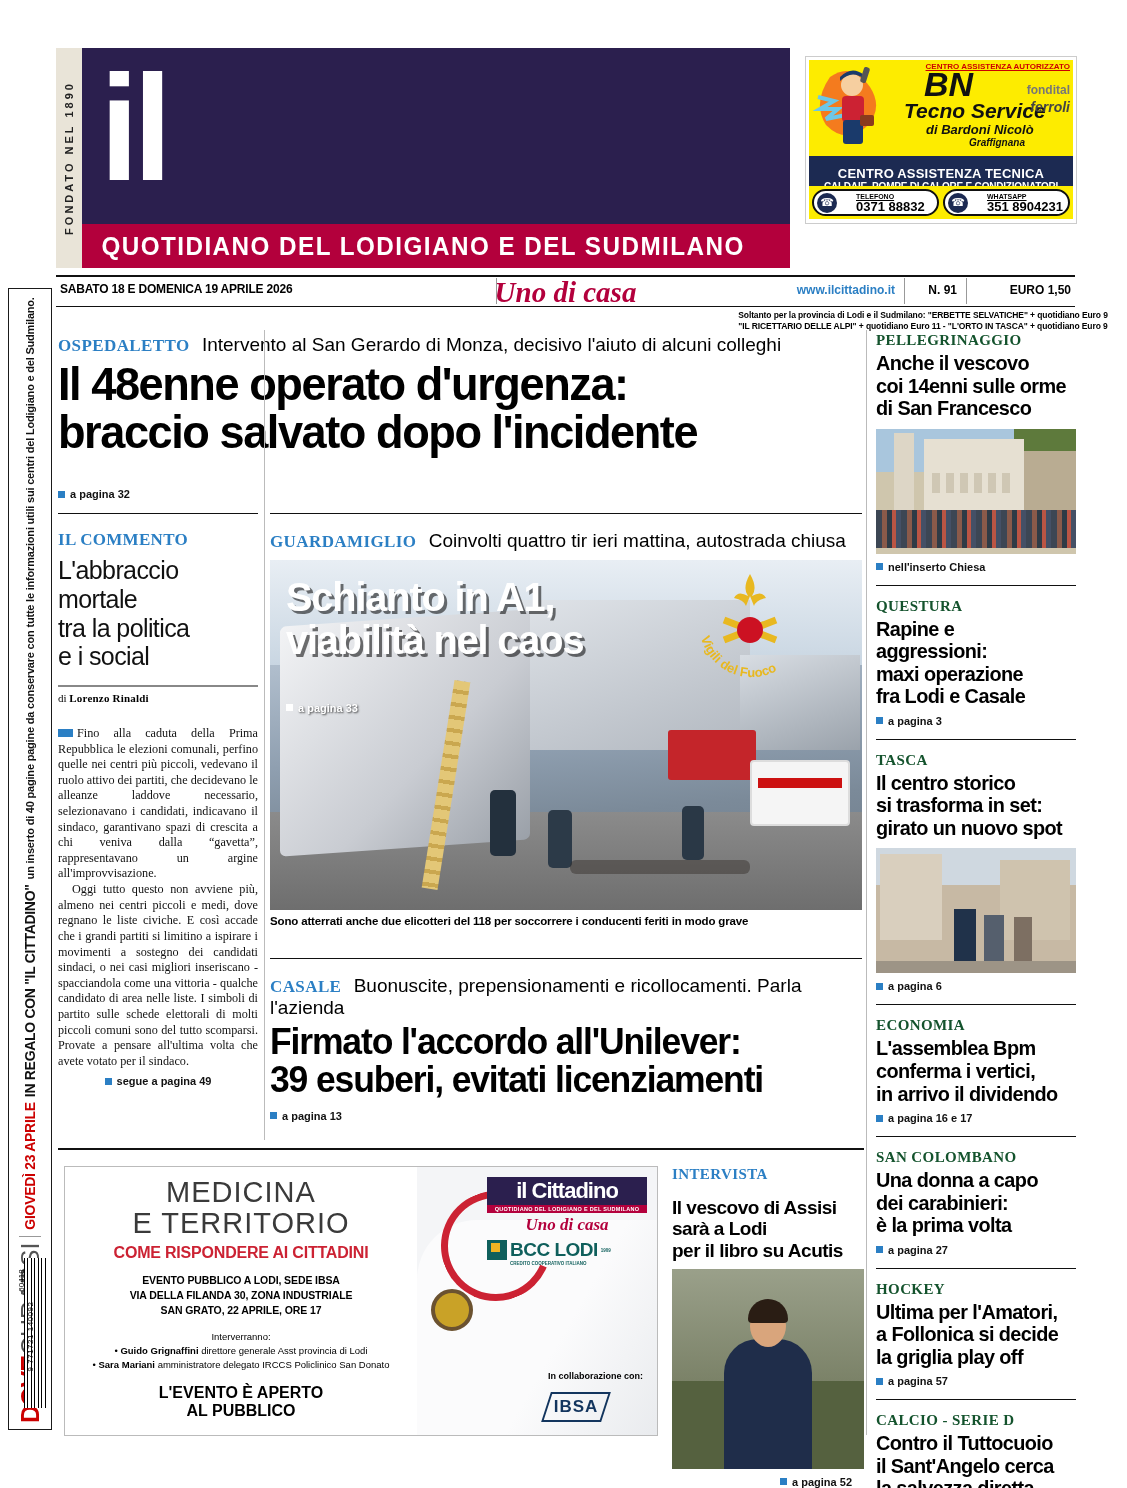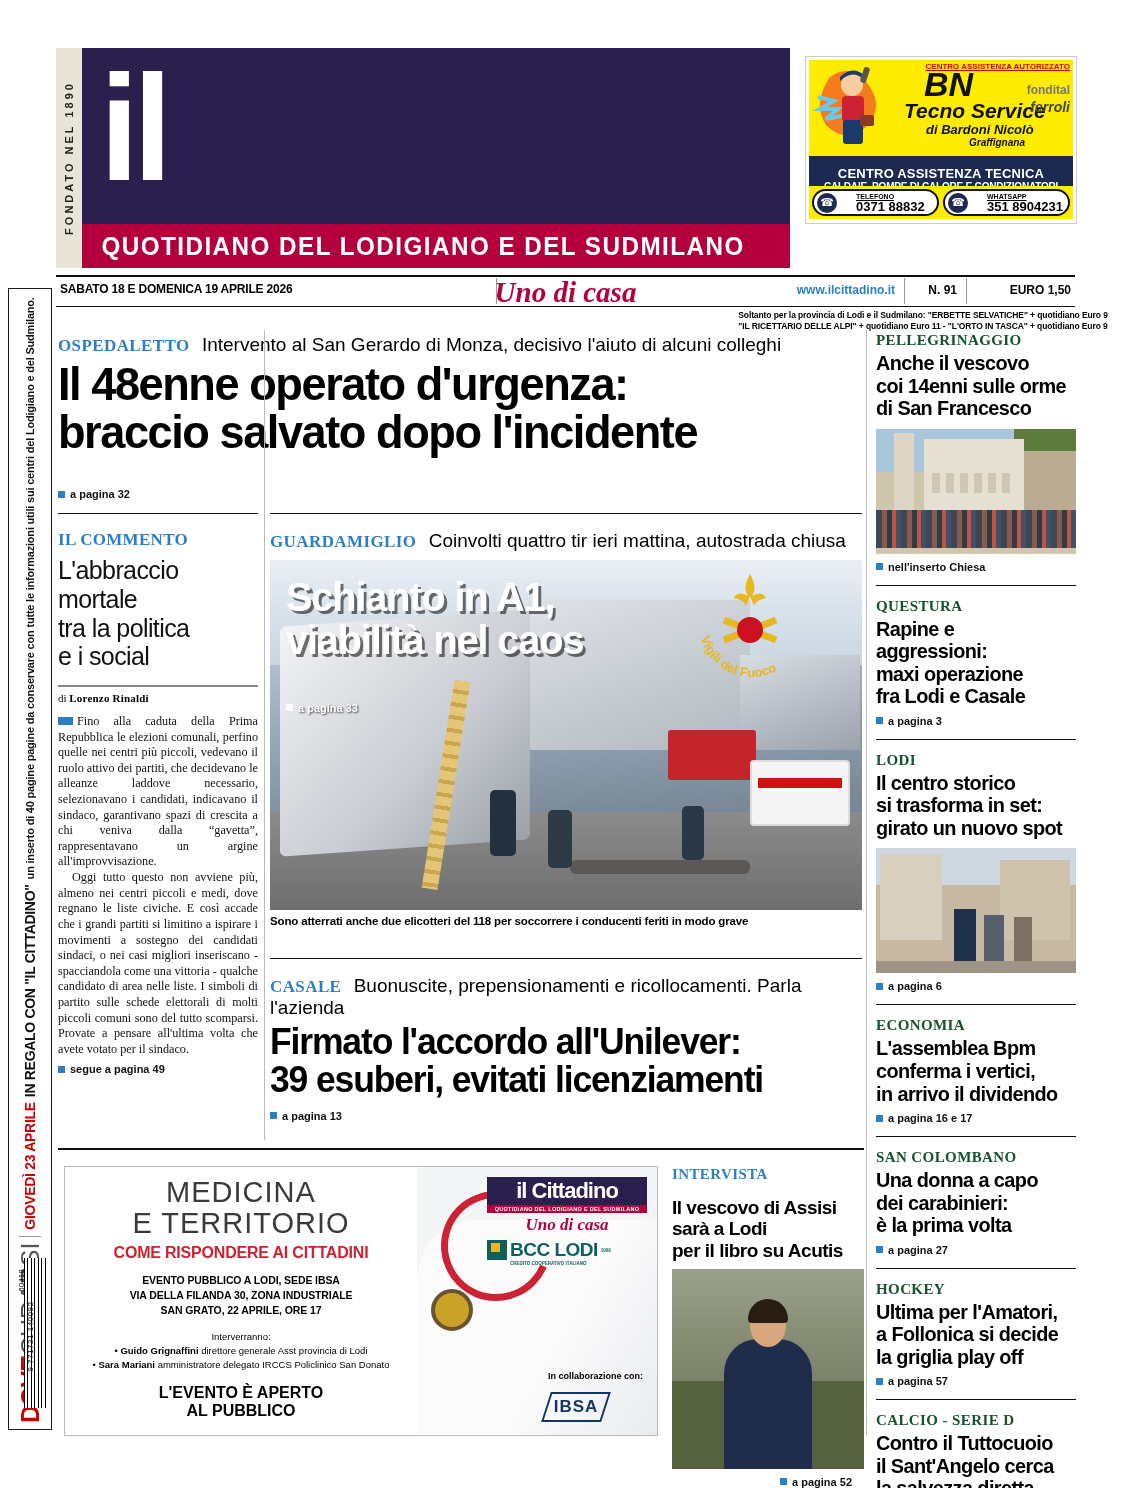--- a/index.html
+++ b/index.html
@@ -148,26 +148,26 @@
   .lead-ref{position:absolute;left:58px;top:488px;}
 
   
   .comment{position:absolute;left:58px;top:530px;width:200px;}
   .comment .k{font-weight:bold;font-size:17px;color:#2b7fc4;letter-spacing:0.3px;font-family:"Liberation Serif",serif;}
   .comment .title{font-size:25px;line-height:1.15;margin-top:6px;letter-spacing:-0.6px;color:#111;}
   .comment .byline-rule{margin-top:14px;height:2px;background:#888;width:100%;}
   .comment .byline{margin-top:5px;font-size:11px;font-family:"Liberation Serif",serif;}
   .comment .byline b{font-weight:bold;letter-spacing:0.2px;}
   .comment .body{
-    margin-top:10px;font-family:"Liberation Serif",serif;
+    margin-top:22px;font-family:"Liberation Serif",serif;
     font-size:12.2px;line-height:1.28;text-align:justify;color:#111;
     hyphens:auto;
   }
   .comment .body .dropsq{display:inline-block;width:15px;height:8px;background:#2b7fc4;margin-right:4px;}
-  .comment .segue{margin-top:6px;display:flex;justify-content:flex-start;}
+  .comment .segue{margin-top:6px;display:flex;justify-content:center;}
 
   
   .center{position:absolute;left:270px;top:530px;width:592px;}
   .center .over{font-size:19px;line-height:1.15;}
   .photo{
     position:relative;margin-top:8px;width:592px;height:350px;
     background:linear-gradient(175deg,#c8d3de 0%,#aebccb 28%,#8f9fb0 52%,#7b8a99 70%,#6b7885 100%);
     overflow:hidden;
   }
   .photo .sky{position:absolute;left:0;top:0;width:100%;height:30%;background:linear-gradient(180deg,#e8eef4,#c9d6e2);}
@@ -497,21 +497,21 @@
         <div>fra Lodi e Casale</div>
       </div>
       <div class="ref">
         <span class="sq"></span>
         <span>a pagina 3</span>
       </div>
       <div class="sep"></div>
     </div>
 
     <div class="item">
-      <div class="k">LODI</div>
+      <div class="k">TASCA</div>
       <div class="h">
         <div>Il centro storico</div>
         <div>si trasforma in set:</div>
         <div>girato un nuovo spot</div>
       </div>
       <div class="simg img-lodi">
         <div class="bldg"></div>
         <div class="bldg2"></div>
         <div class="p1"></div>
         <div class="p2"></div>

